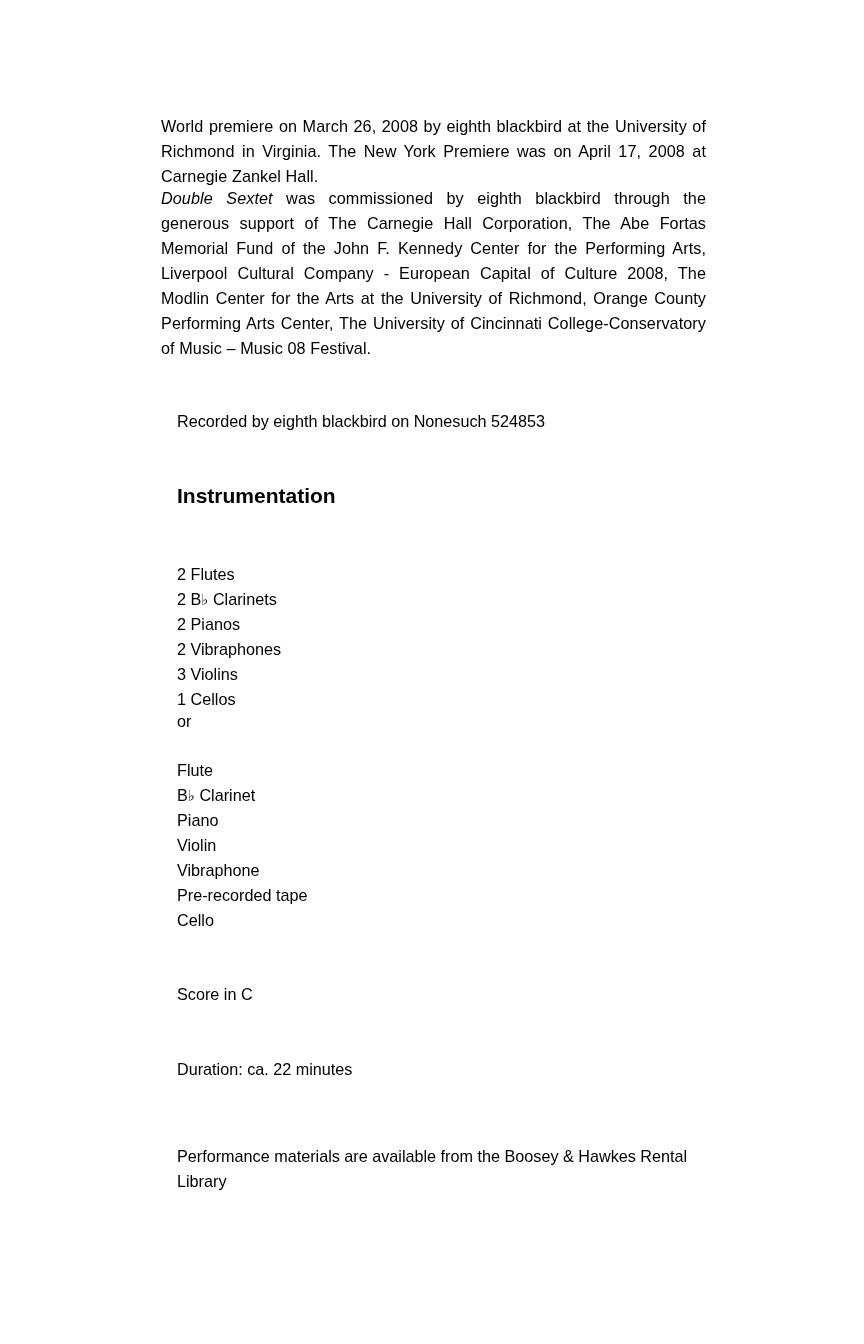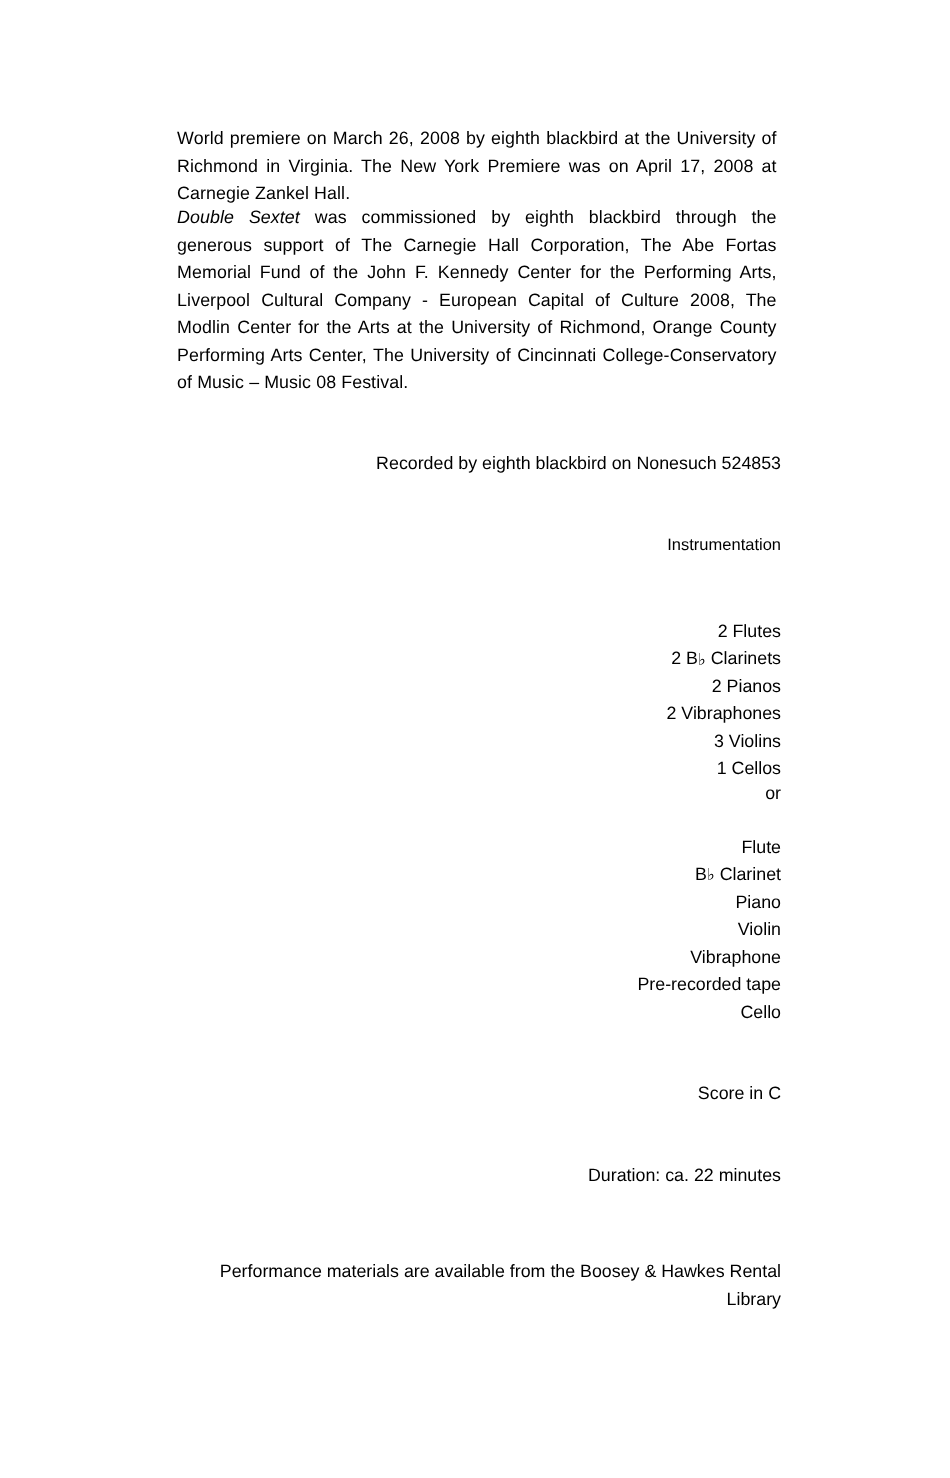--- a/index.html
+++ b/index.html
@@ -48,33 +48,33 @@
   #commission-paragraph {
     position: absolute;
     top: 186px;
     left: 0;
     width: 545px;
   }
 
   
   .centered {
     position: absolute;
-    left: 4px;
+    left: 16px;
     width: 545px;
-    text-align: right;
+    text-align: left;
     font-size: 16.2px;
     line-height: 25px;
   }
 
   #recording-credit { top: 409px; }
 
   #instrumentation-heading {
     top: 483px;
-    font-weight: normal;
-    font-size: 15px;
+    font-weight: bold;
+    font-size: 21px;
   }
 
   #double-instrument-list { top: 534px; margin-top: 28px; }
   #or-separator {
     top: 709px;
   }
   #single-instrument-list { top: 758px; }
 
   #score-key      { top: 982px; }
   #duration-line  { top: 1057px; }

